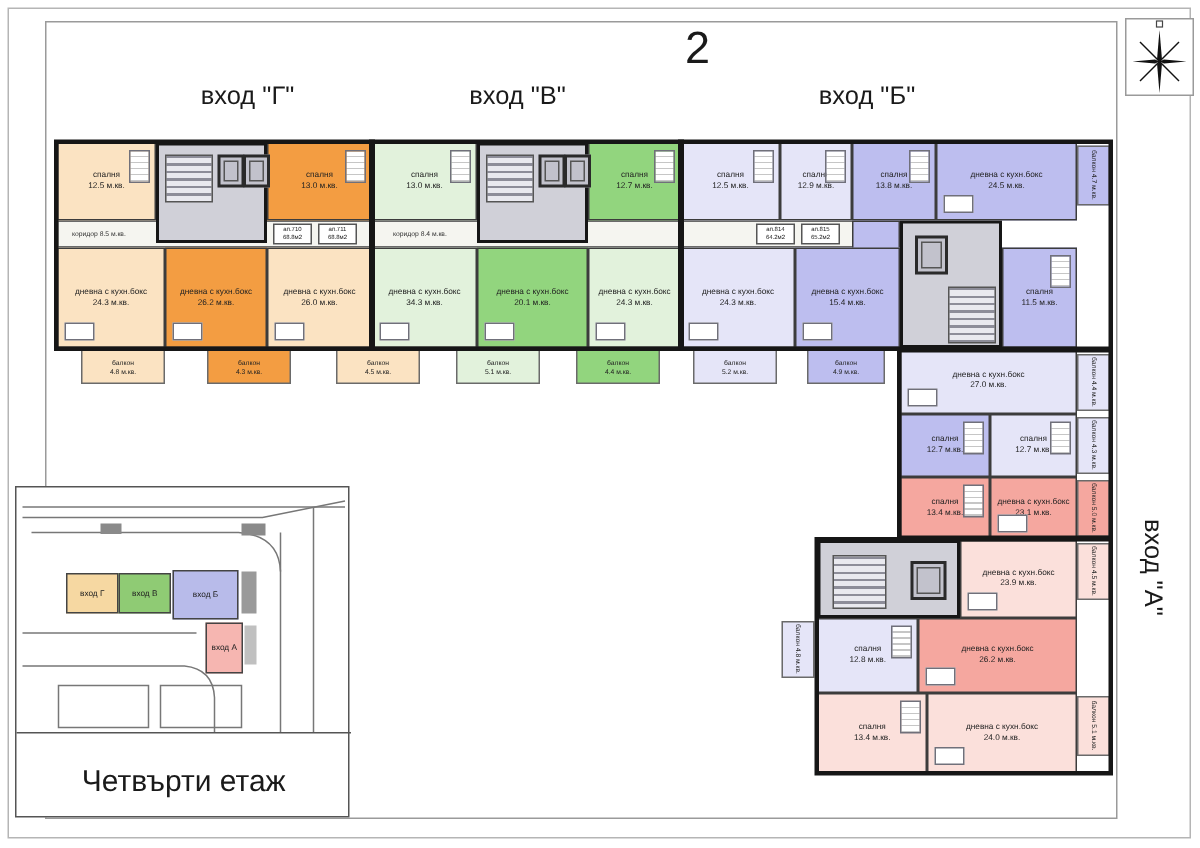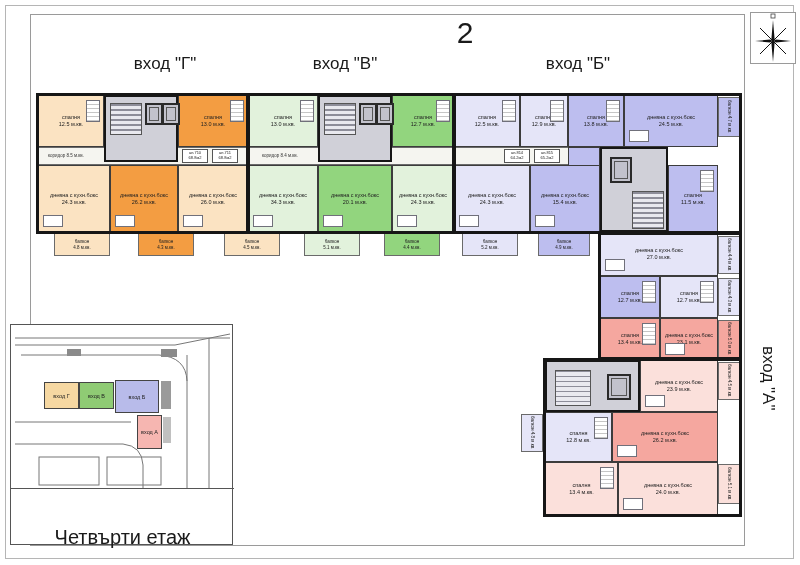--- a/index.html
+++ b/index.html
@@ -47,21 +47,21 @@
   .tag{background:#fff;border:1px solid #555;z-index:4;font-size:4px;line-height:1.2;
       text-align:center;white-space:pre-line;padding-top:1px;}
   
   .compass-box{left:750px;top:12px;width:46px;height:52px;border:1px solid #9a9a9a;background:#fff;z-index:7;}
   
   .inset{left:10px;top:324px;width:223px;height:221px;border:1px solid #555;background:#fff;z-index:8;}
   .inset .divider{position:absolute;left:0;top:163px;width:223px;height:1px;background:#555;}
   .iblock{position:absolute;border:1px solid #444;display:flex;align-items:center;justify-content:center;
       font-size:5.5px;color:#222;box-sizing:border-box;}
   .icaption{position:absolute;left:0;top:178px;width:223px;height:36px;font-size:20px;
-      display:flex;align-items:center;justify-content:center;margin-top:16px;}
+      display:flex;align-items:center;justify-content:center;}
 </style>
 </head>
 <body>
 
 <div class="abs page-border"></div>
 <div class="abs plan-border"></div>
 
 <div class="abs title">2</div>
 <div class="abs entr" style="left:100px;top:54px;width:130px;">вход "Г"</div>
 <div class="abs entr" style="left:280px;top:54px;width:130px;">вход "В"</div>

